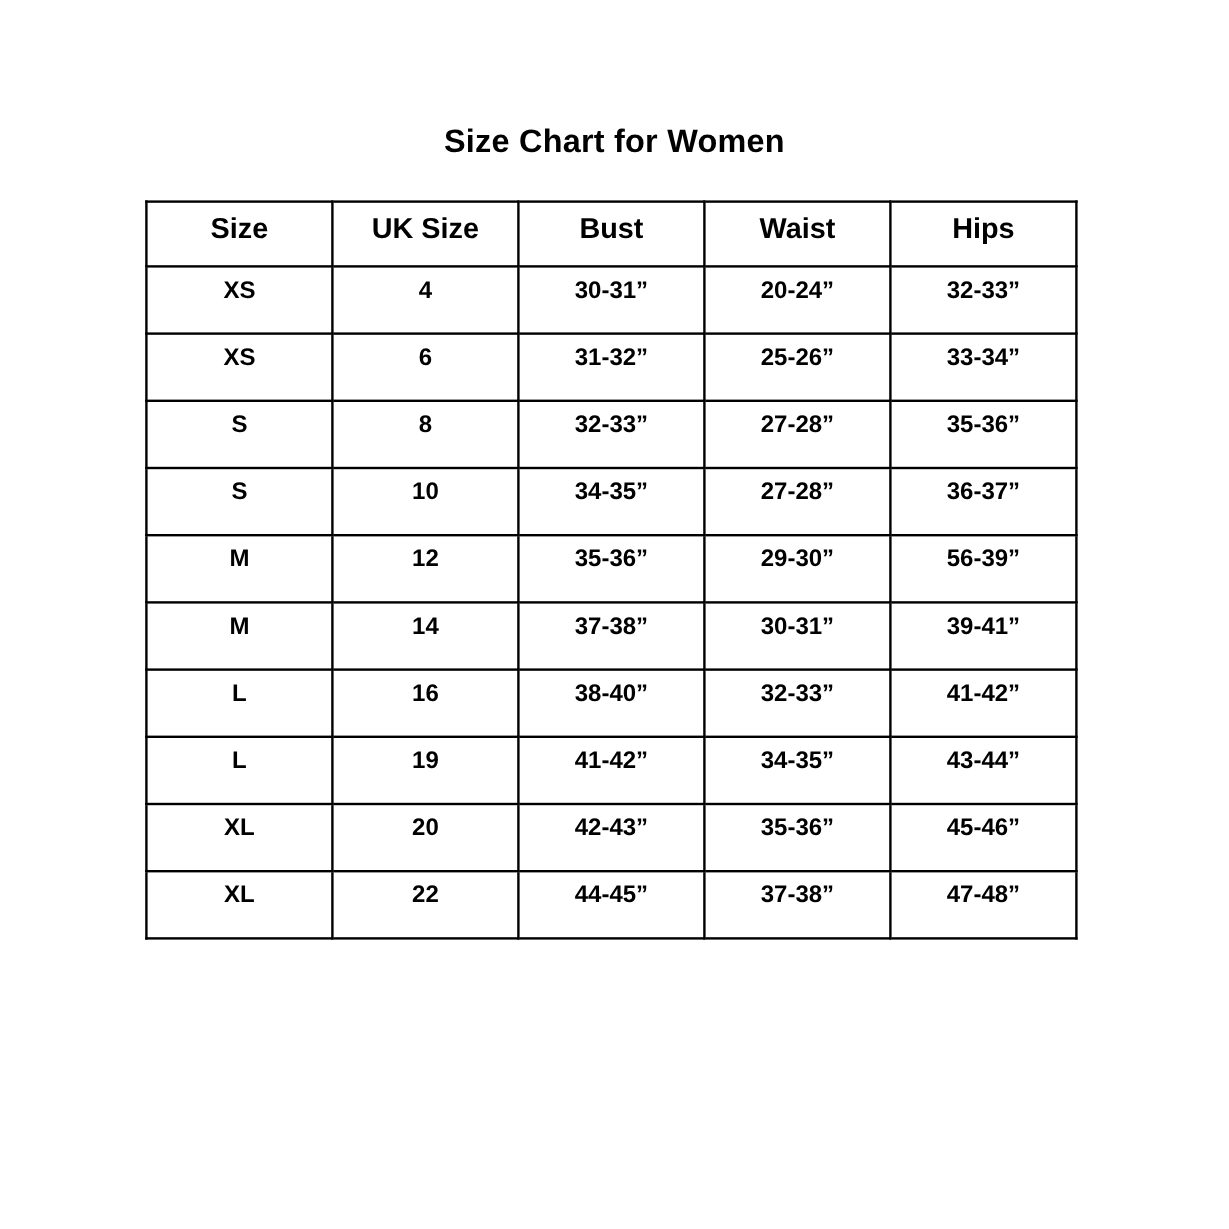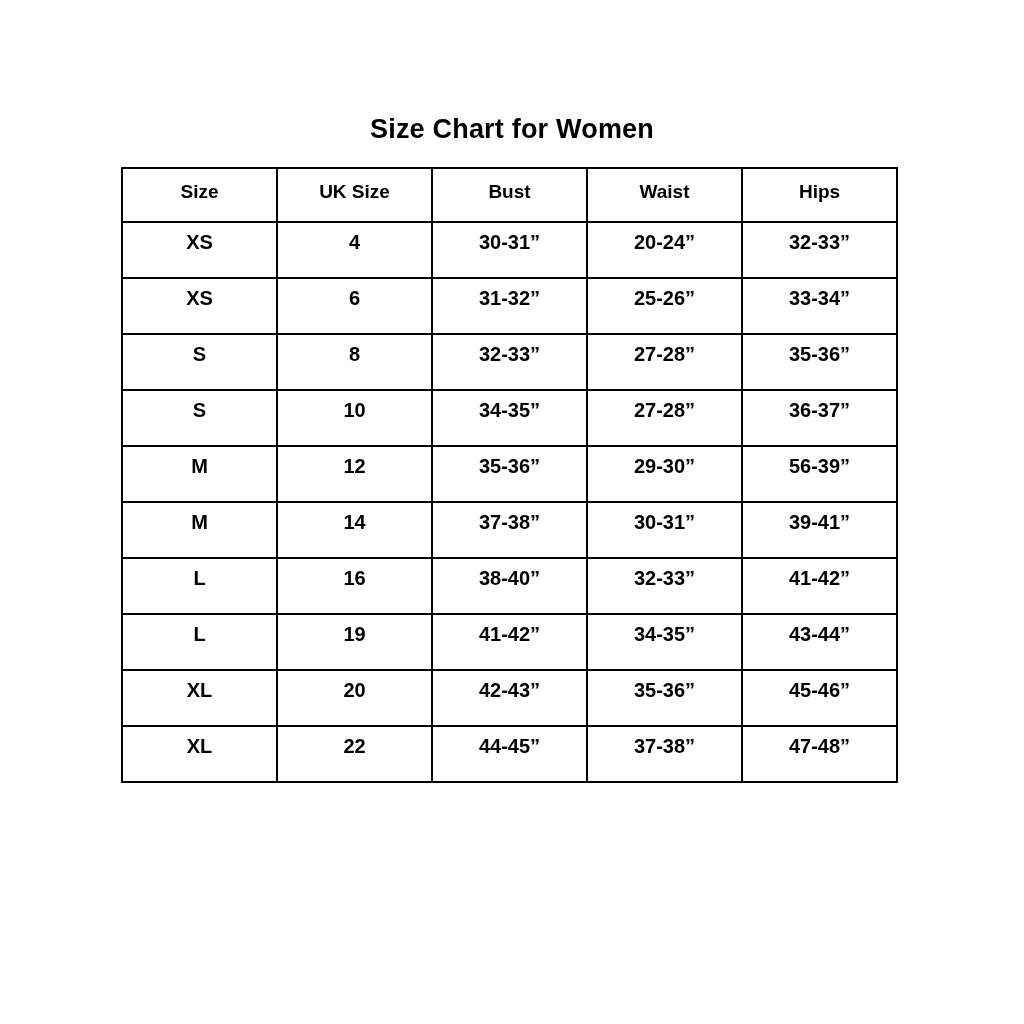--- a/index.html
+++ b/index.html
@@ -20,21 +20,20 @@
   }
   .chart-title {
     position: absolute;
     left: 0;
     right: 0;
     top: 103px;
     text-align: center;
     font-size: 27px;
     font-weight: bold;
     letter-spacing: 0.2px;
-    margin-top: 11px;
   }
   table.size-chart {
     position: absolute;
     left: 121px;
     top: 167px;
     width: 777px;
     border-collapse: collapse;
     table-layout: fixed;
     background: #ffffff;
   }
@@ -44,21 +43,21 @@
     text-align: center;
     vertical-align: middle;
     font-weight: bold;
     box-sizing: border-box;
     line-height: 1;
     overflow: hidden;
     white-space: nowrap;
   }
   table.size-chart th {
     height: 54px;
-    font-size: 19px;
+    font-size: 24px;
     padding: 0 0 8px 0;
   }
   table.size-chart td {
     height: 56px;
     font-size: 20px;
     padding: 0 0 16px 0;
   }
 </style>
 </head>
 <body>

